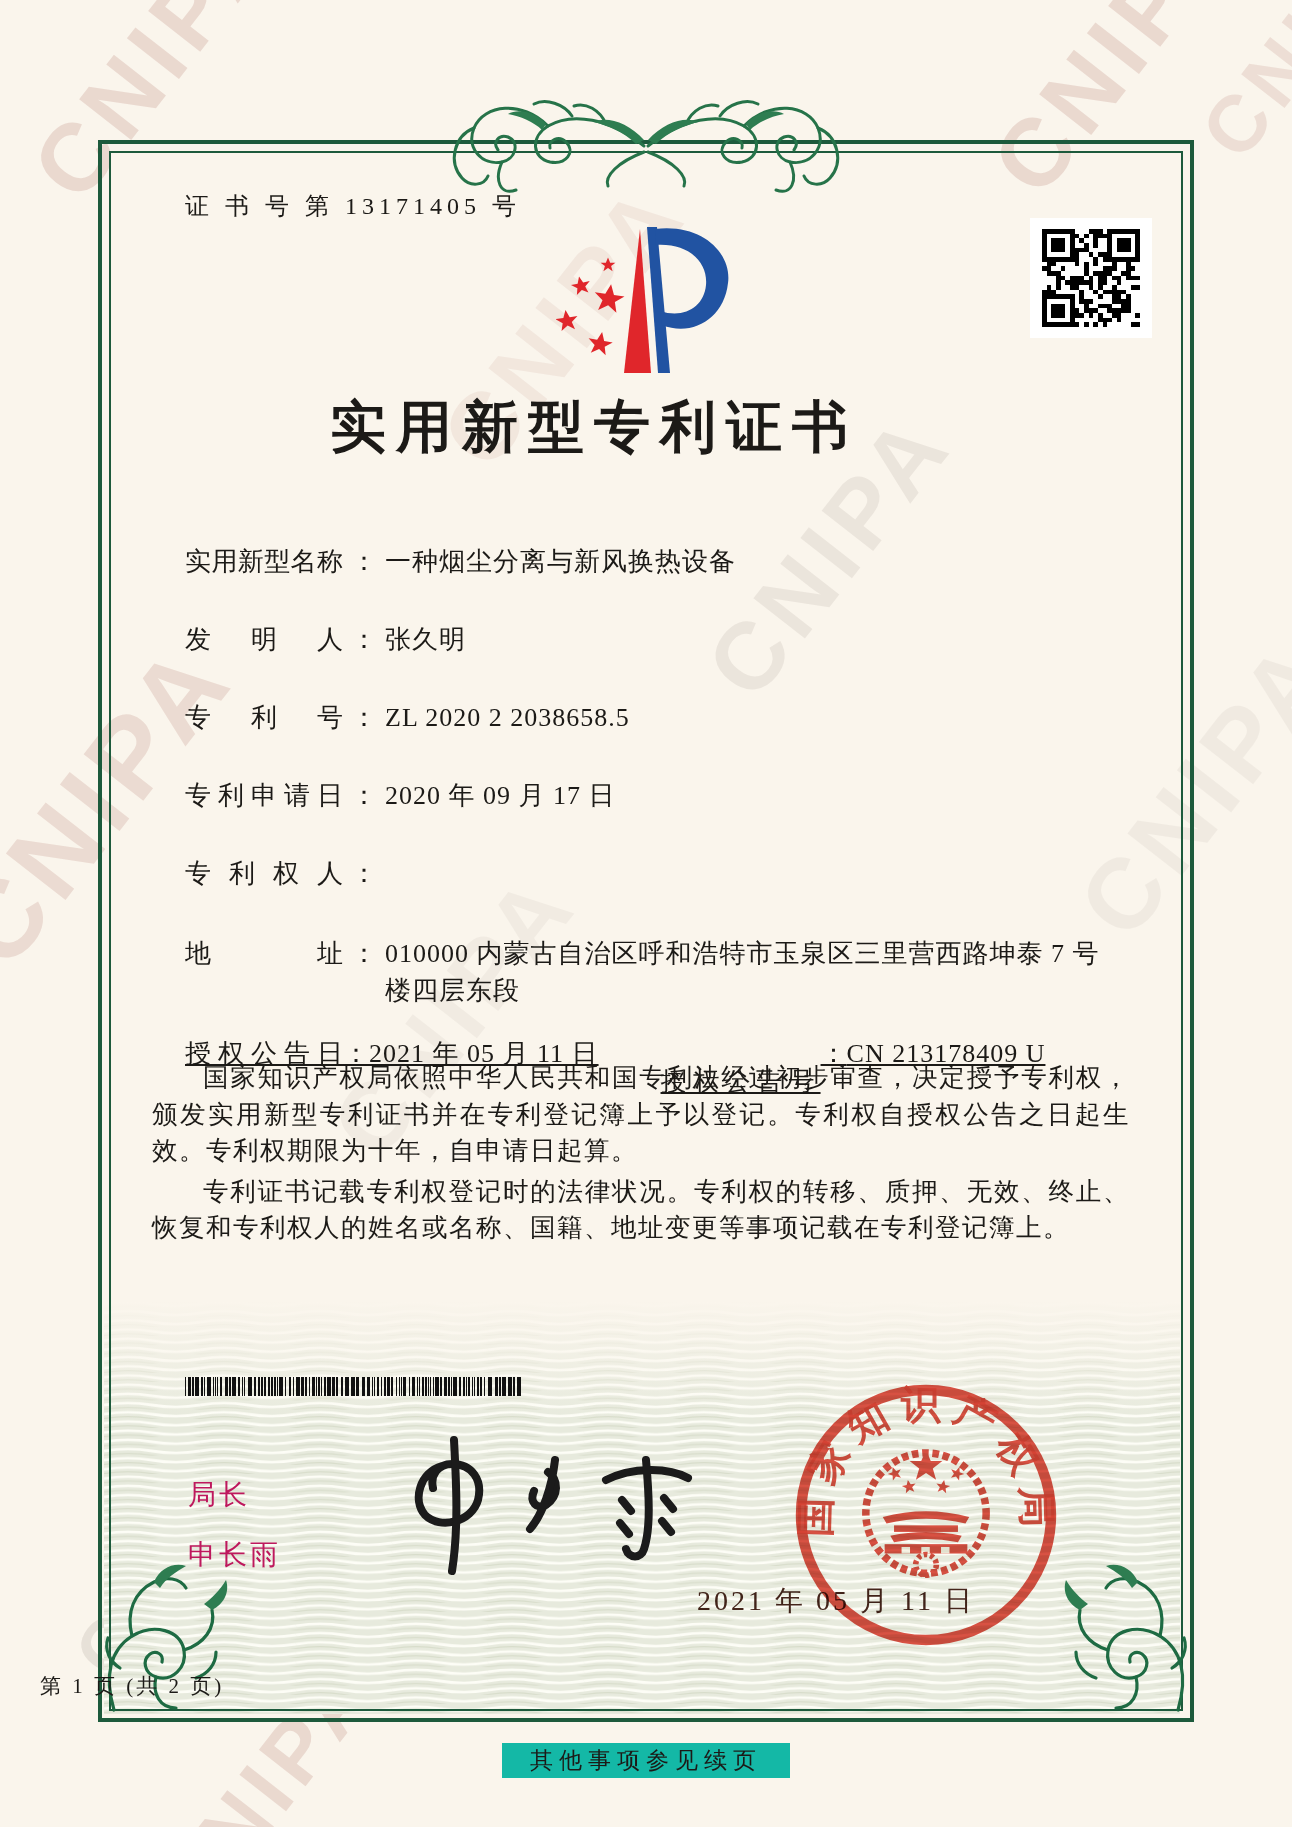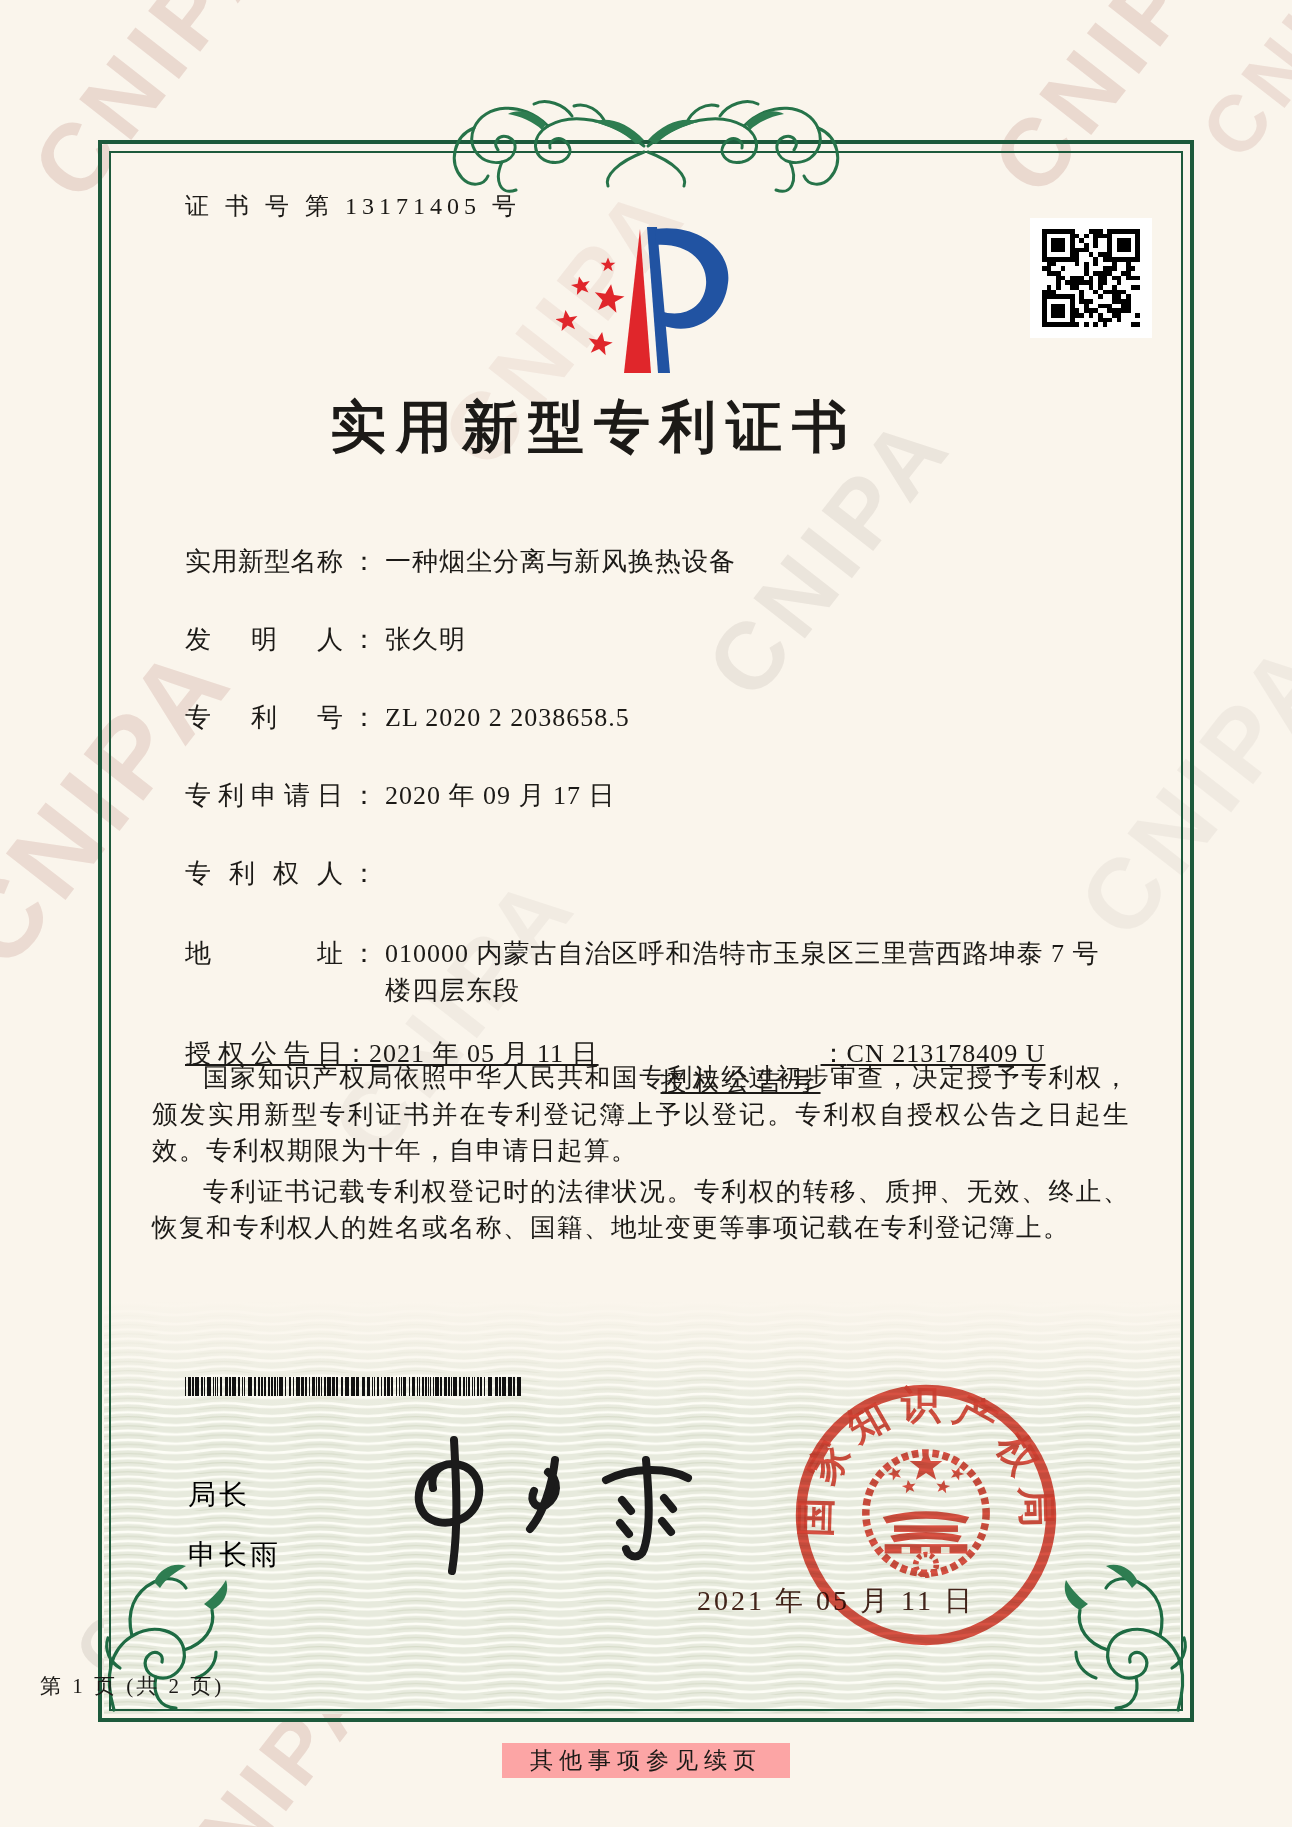--- a/index.html
+++ b/index.html
@@ -40,32 +40,32 @@
   .grant-no{margin-left:62px;display:flex;}
   .grant-no .lbl2{letter-spacing:6px;margin-top:28px;}
 
   .paras{position:absolute;left:152px;top:1060px;width:978px;z-index:4;font-size:25.5px;line-height:36.5px;
       text-align:justify;}
   .paras p{margin:0 0 4px 0;text-indent:2em;letter-spacing:1.5px;}
 
   .barcode{position:absolute;left:185px;top:1377px;z-index:5;}
 
   .signer{position:absolute;left:188px;top:1476px;z-index:5;font-family:"DejaVu Sans","Liberation Sans",sans-serif;
-      font-size:28px;font-weight:500;color:#000000;}
+      font-size:28px;font-weight:500;color:#be185d;}
   .signer div{margin-bottom:22px;letter-spacing:3px;}
   .signature{position:absolute;left:380px;top:1428px;z-index:6;}
 
   .seal{position:absolute;left:785px;top:1374px;z-index:6;mix-blend-mode:multiply;opacity:.95;}
   .seal-date{position:absolute;left:697px;top:1582px;z-index:7;font-size:28px;letter-spacing:3px;
       color:#46251c;mix-blend-mode:multiply;}
 
   .page-info{position:absolute;left:0;top:1672px;width:1292px;text-align:left;font-size:21px;
       letter-spacing:3px;z-index:5;margin-left:40px;}
   .cont-note{position:absolute;left:0;top:1745px;width:1292px;text-align:center;z-index:5;font-size:23px;}
-  .cont-note span{background:#fca5a5;padding:5px 28px;letter-spacing:6px;text-align:right;}
+  .cont-note span{background:#14b8a6;padding:5px 28px;letter-spacing:6px;text-align:right;}
 
   .flourish{position:absolute;z-index:4;}
   .ornament-top{position:absolute;left:396px;top:82px;z-index:4;}
 </style>
 </head>
 <body>
 
 <div class="page">
 
   <span class="wm wm-pink" style="left:-10px;top:0px;font-size:96px;opacity:.30;">CNIPA</span>

